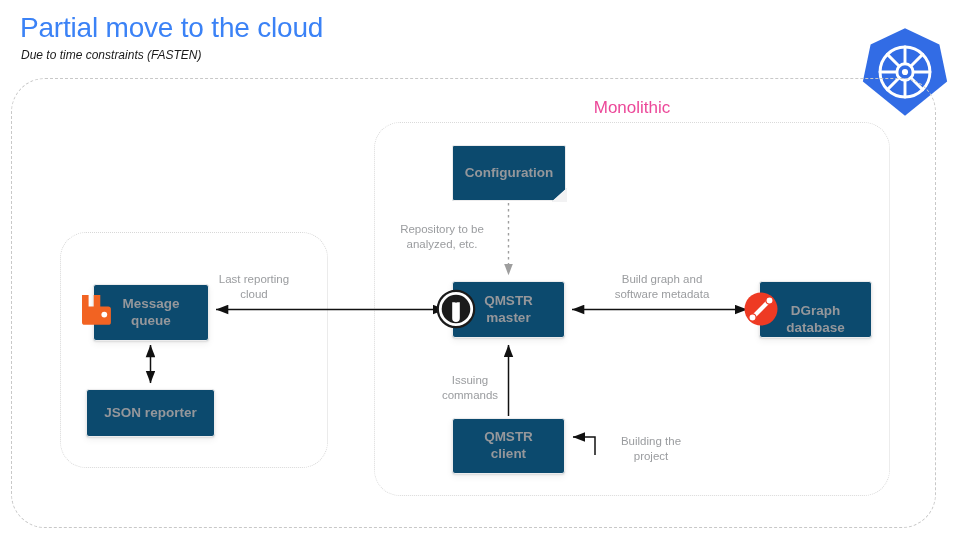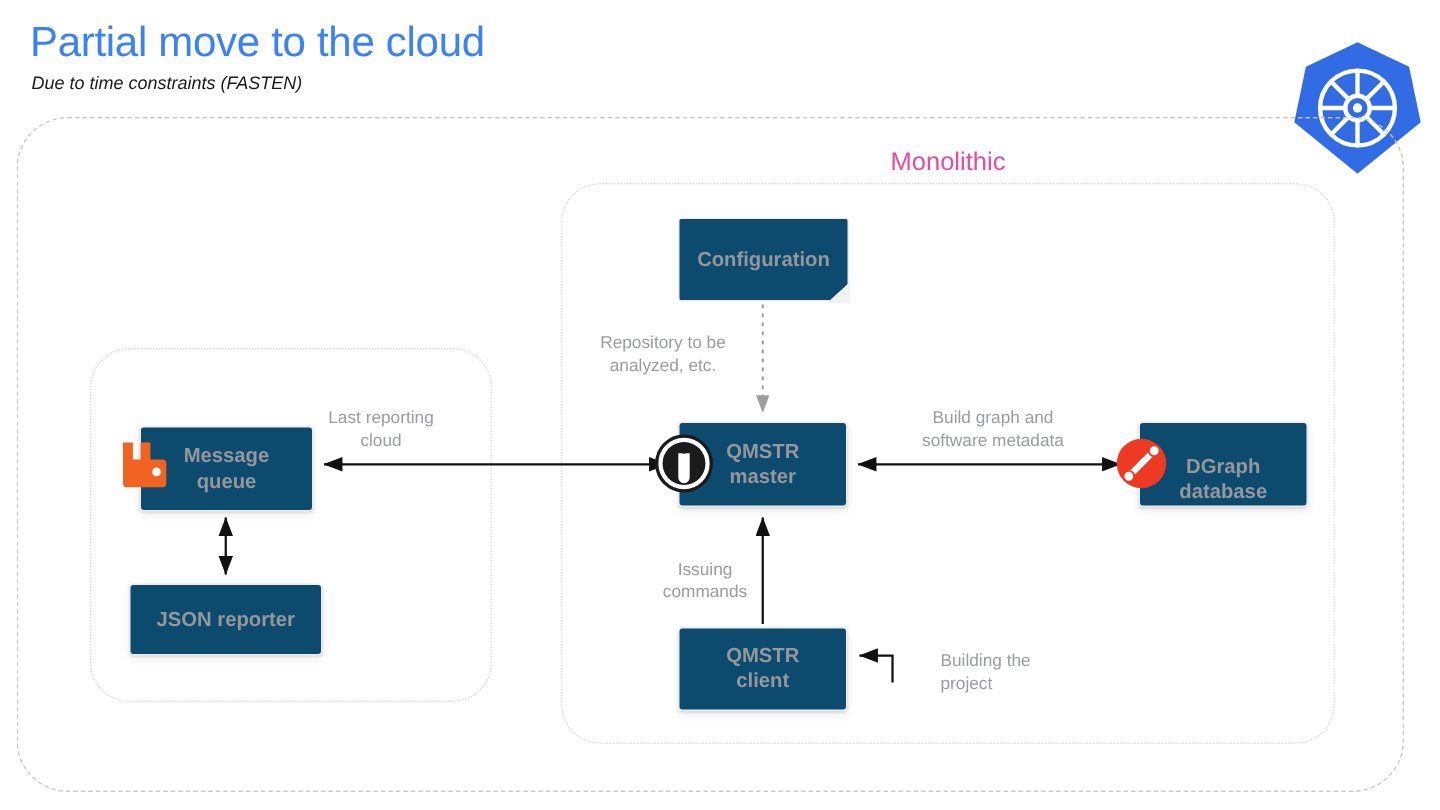--- a/index.html
+++ b/index.html
@@ -90,21 +90,21 @@
 
   
   .alabel{
     position:absolute;color:#9a9c9f;font-size:11.5px;font-weight:400;
     line-height:1.3;text-align:center;
   }
   .lab-last   {left:196px; top:272px; width:116px; text-align:center;}
   .lab-repo   {left:383px; top:222px; width:118px;}
   .lab-build  {left:600px; top:272px; width:124px;text-align:center;}
   .lab-issue  {left:414px; top:373px; width:112px;}
-  .lab-proj   {left:627px; top:434px; width:100px; text-align:left;}
+  .lab-proj   {left:601px; top:434px; width:100px; text-align:center;}
 
   
   .wires{position:absolute;left:0;top:0;width:960px;height:540px;
          pointer-events:none;}
 </style>
 </head>
 <body>
 
 <div class="stage">
 

